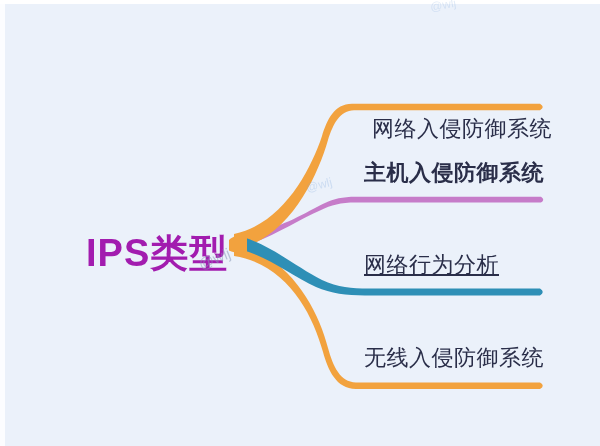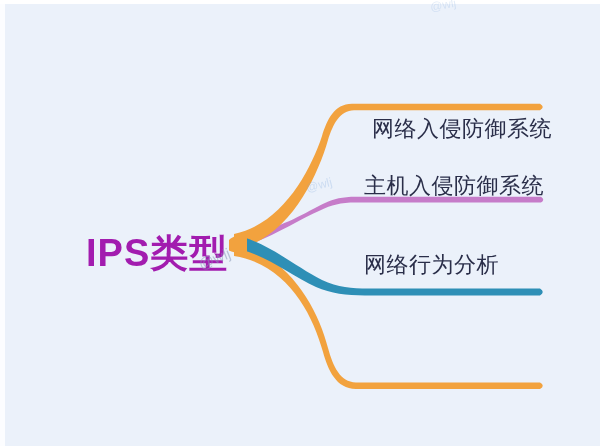--- a/index.html
+++ b/index.html
@@ -36,22 +36,22 @@
   }
   .branch-label{
     position:absolute;
     font-size:22px;
     font-weight:500;
     color:#2A2E49;
     white-space:nowrap;
     letter-spacing:0.5px;
   }
   .lbl-1{left:372px;top:66px;margin-top:48px;}
-  .lbl-2{left:364px;top:171px;}
-  .lbl-3{left:364px;top:250px;}
+  .lbl-2{left:364px;top:158px;font-weight:bold;}
+  .lbl-3{left:364px;top:250px;text-decoration:underline;}
   .lbl-4{left:364px;top:343px;}
   .watermark{
     position:absolute;
     color:#8C9BB9;
     font-size:15px;
     white-space:nowrap;
     pointer-events:none;
   }
   .wm-1{left:198px;top:250px;transform:rotate(-22deg);opacity:0.55;}
   .wm-2{left:306px;top:178px;transform:rotate(-14deg);opacity:0.28;font-size:12px;color:#7FA8DC;}
@@ -106,17 +106,18 @@
              C 232 236.5, 239 234.5, 247 234.5
              L 247 252.5
              C 239 253.5, 233 252.5, 229 250.5 Z" fill="#F2A23E"></path>
   </svg>
 
   <div class="root-node">IPS类型</div>
 
   <div class="branch-label lbl-1">网络入侵防御系统</div>
   <div class="branch-label lbl-2">主机入侵防御系统</div>
   <div class="branch-label lbl-3">网络行为分析</div>
+  <div class="branch-label lbl-4">无线入侵防御系统</div>
 
   <div class="watermark wm-1">@wlj</div>
   <div class="watermark wm-2">@wlj</div>
   <div class="watermark wm-3">@wlj</div>
 </div>
 
 </body></html>

